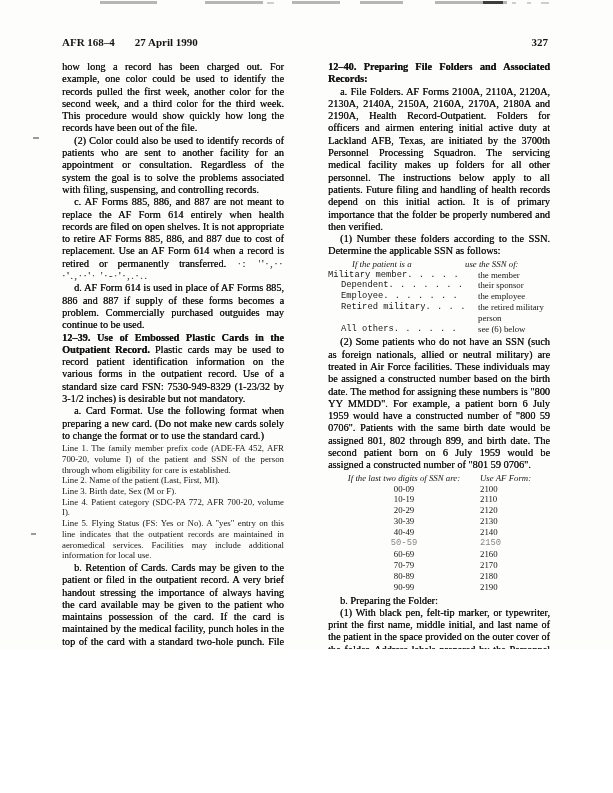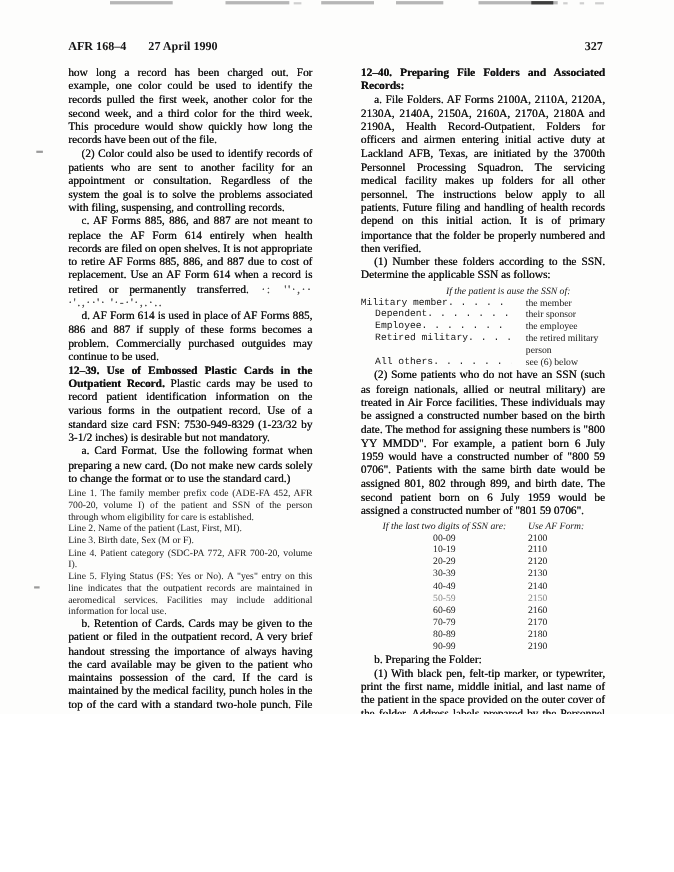--- a/index.html
+++ b/index.html
@@ -38,36 +38,36 @@
 
   .smudge { filter:blur(0.7px); opacity:.75; letter-spacing:1.5px; }
 
   .smalltext { font-size:8.8px; line-height:10.7px; }
   .lines-block { margin:1px 0 1px 0; }
   .lines-block p.para { text-shadow:none; }
 
   
   .t1 { font-size:8.8px; line-height:10.8px; margin:1px 0 2px 0; }
   .t1 .hdr { display:flex; font-style:italic; }
-  .t1 .hdr .h1 { width:137px; padding-left:24px; box-sizing:border-box;text-align:right; }
+  .t1 .hdr .h1 { width:137px; padding-left:24px; box-sizing:border-box; }
   .t1row { display:flex; }
   .t1row .cell-left { width:137px; display:flex; overflow:hidden; box-sizing:border-box;font-family:Liberation Mono, monospace; }
   .t1row .lbl { white-space:nowrap; }
   .t1row.ind .lbl { padding-left:13px; }
   .dots { flex:1; overflow:hidden; white-space:nowrap; }
   .dots::before { content:" . . . . . . . . . . . . . . . . . . . . . . . . . . . . . . ."; letter-spacing:.5px; }
   .cell-right { flex:1;padding-left:13px; }
 
   
   .t2 { font-size:8.8px; line-height:10.9px; margin:1px 0 2px 0; }
   .t2 .row { display:flex; }
   .t2 .hdr { font-style:italic; }
   .t2 .c1 { width:152px; text-align:center; }
   .t2 .c2 { width:70px; text-align:left; }
-  .t2 .row.faded { opacity:.55; filter:blur(.4px); }
+  .t2 .row.faded { opacity:.55; filter:blur(.4px);font-family:Liberation Mono, monospace; }
 </style>
 </head>
 <body>
 
 <div class="page">
 
   <div class="artifact" style="left:100px;top:1px;width:57px;height:3px;"></div>
   <div class="artifact" style="left:205px;top:1px;width:58px;height:3px;"></div>
   <div class="artifact faint" style="left:267px;top:2px;width:7px;height:2px;"></div>
   <div class="artifact" style="left:292px;top:1px;width:48px;height:3px;"></div>

